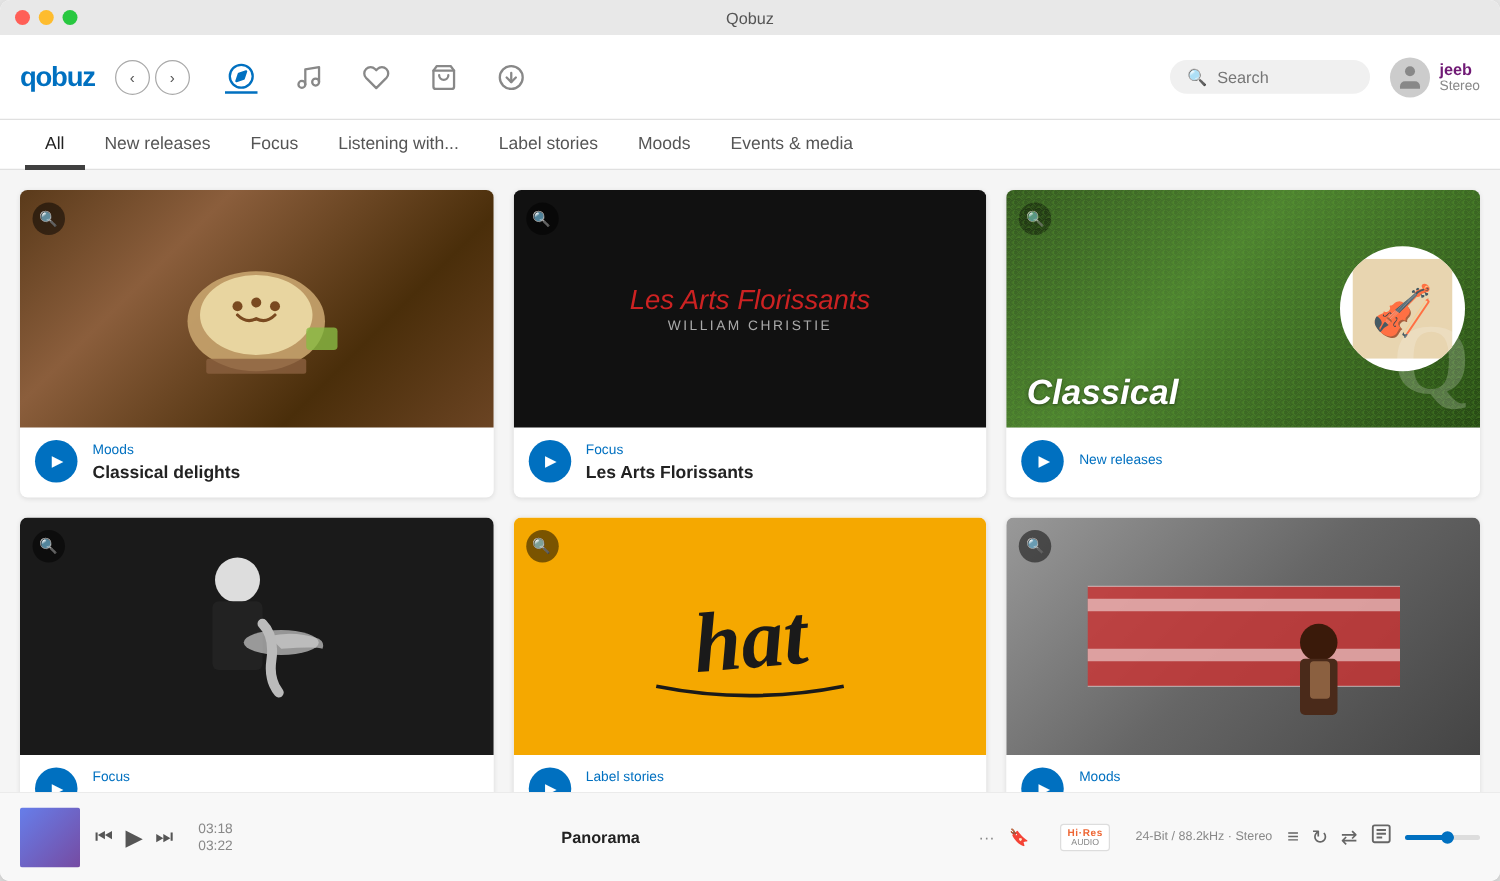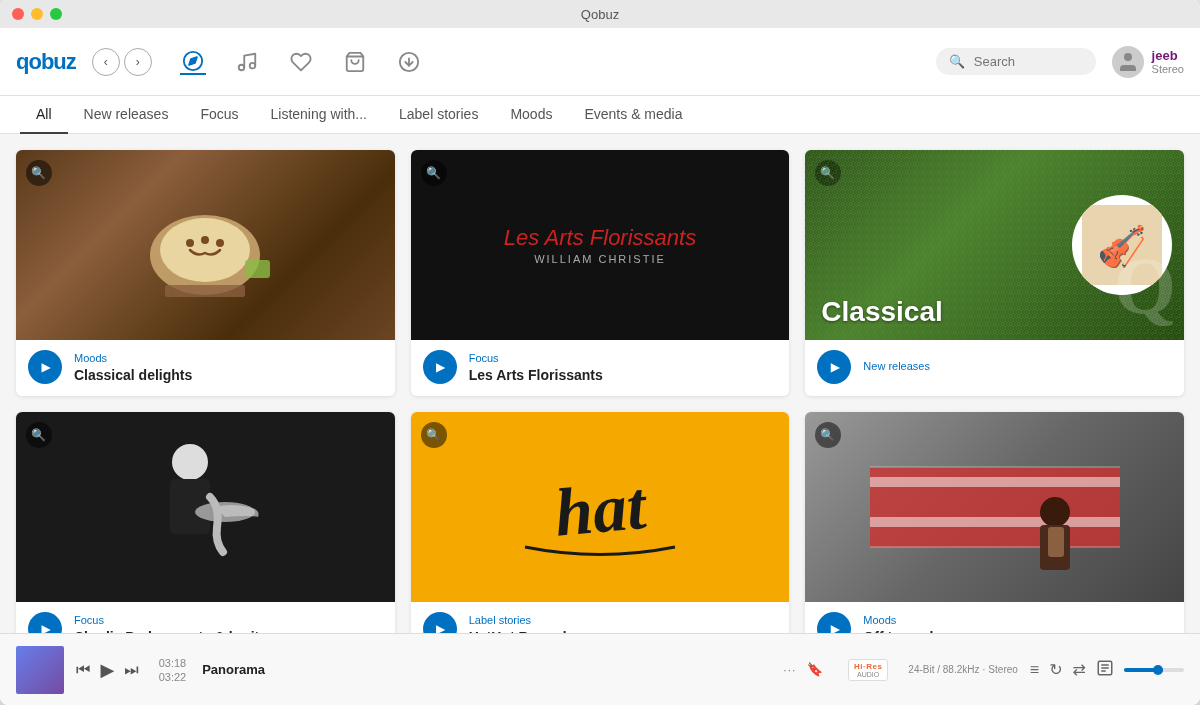--- a/index.html
+++ b/index.html
@@ -28,21 +28,21 @@
     .search-icon-inner { color: #888; font-size: 13px; }
     .search-input { border: none; background: transparent; outline: none; font-size: 13px; color: #333; width: 100px; }
     .user-area { display: flex; align-items: center; gap: 8px; cursor: pointer; }
     .user-avatar { width: 32px; height: 32px; border-radius: 50%; background: #ccc; display: flex; align-items: center; justify-content: center; color: #fff; font-size: 18px; }
     .user-name { font-size: 13px; font-weight: 600; color: #701a75; }
     .user-sub { font-size: 11px; color: #888; }
 
     
     .tabs { display: flex; gap: 0; padding: 0 20px; border-bottom: 1px solid #e0e0e0; flex-shrink: 0; background: #fff; }
     .tab { padding: 10px 16px; font-size: 14px; color: #555; cursor: pointer; border-bottom: 2px solid transparent; margin-bottom: -1px; }
-    .tab.active { color: #222; border-bottom: 2px solid #404040; font-weight: 500; }
+    .tab.active { color: #222; border-bottom: 4px solid #404040; font-weight: 500; }
 
     
     .content { flex: 1; overflow-y: auto; background: #f5f5f5; padding: 16px 16px 0 16px; }
     .grid { display: grid; grid-template-columns: repeat(3, 1fr); gap: 16px; }
     .card { background: #fff; border-radius: 6px; overflow: hidden; box-shadow: 0 1px 4px rgba(0,0,0,0.1); }
     .card-image { position: relative; height: 190px; overflow: hidden; background: #222; }
     .zoom-icon { position: absolute; top: 10px; left: 10px; width: 26px; height: 26px; border-radius: 50%; background: rgba(0,0,0,0.5); display: flex; align-items: center; justify-content: center; color: #fff; font-size: 12px; }
     .card-info { padding: 10px 12px 12px 12px; display: flex; align-items: center; gap: 12px; }
     .play-btn { width: 34px; height: 34px; border-radius: 50%; background: #0070c0; display: flex; align-items: center; justify-content: center; flex-shrink: 0; cursor: pointer; }
     .play-btn-inner { color: #fff; font-size: 12px; margin-left: 2px; }
@@ -60,41 +60,41 @@
 
     
     .player-bar { background: #f8f8f8; border-top: 1px solid #ddd; height: 72px; display: flex; align-items: center; padding: 0 16px; gap: 12px; flex-shrink: 0; }
     .player-thumb { width: 48px; height: 48px; background: #aaa; flex-shrink: 0; border-radius: 2px; overflow: hidden; }
     .player-thumb-inner { width: 100%; height: 100%; background: linear-gradient(135deg, #667eea 0%, #764ba2 100%); }
     .player-controls { display: flex; align-items: center; gap: 10px; margin-right: 8px; }
     .pc-btn { color: #555; font-size: 16px; cursor: pointer; }
     .pc-btn.play { font-size: 18px; }
     .player-times { display: flex; flex-direction: column; align-items: flex-end; gap: 2px; }
     .player-time { font-size: 11px; color: #888; font-variant-numeric: tabular-nums; }
-    .player-track-info { flex: 1; display: flex; flex-direction: column; gap: 2px; margin-left: 4px; }
+    .player-track-info { flex: 1; display: flex; flex-direction: column; gap: 2px; margin-left: 4px; align-items: center; }
     .player-track-name { font-size: 13px; font-weight: 600; color: #222; }
     .player-artist { font-size: 12px; color: #666; }
     .player-actions { display: flex; align-items: center; gap: 4px; margin-left: 8px; }
     .pa-btn { color: #888; font-size: 13px; cursor: pointer; padding: 4px; }
     .hires-badge { background: #fff; border: 1px solid #ddd; border-radius: 3px; padding: 2px 5px; display: flex; flex-direction: column; align-items: center; margin: 0 8px; }
     .hires-top { font-size: 8px; font-weight: 700; color: #e63; letter-spacing: 0.5px; text-align: right; }
     .hires-bottom { font-size: 7px; color: #888; }
     .quality-text { font-size: 10px; color: #888; }
     .player-right { display: flex; align-items: center; gap: 10px; margin-left: auto; }
     .pr-btn { color: #666; font-size: 16px; cursor: pointer; }
     .volume-bar { display: flex; align-items: center; gap: 4px; }
     .volume-track { width: 60px; height: 4px; background: #ddd; border-radius: 2px; position: relative; }
     .volume-fill { width: 65%; height: 100%; background: #0070c0; border-radius: 2px; }
     .volume-knob { width: 10px; height: 10px; border-radius: 50%; background: #0070c0; position: absolute; right: 35%; top: -3px; }
 
     
     .arts-text { color: #cc2222; font-size: 22px; font-style: italic; text-align: center; line-height: 1.2; }
 
     
-    .classical-overlay { position: absolute; bottom: 0; left: 0; right: 16px; padding: 12px 16px; }
+    .classical-overlay { position: absolute; bottom: 0; left: 0; right: 16px; padding: 12px 16px; font-style: italic; }
     .classical-label { font-size: 28px; font-weight: 700; color: #fff; text-shadow: 0 1px 3px rgba(0,0,0,0.5); }
   </style>
 </head>
 <body>
 
 <div class="window">
 
   <div class="title-bar">
     <div class="window-controls">
       <div class="wc wc-close"></div>

